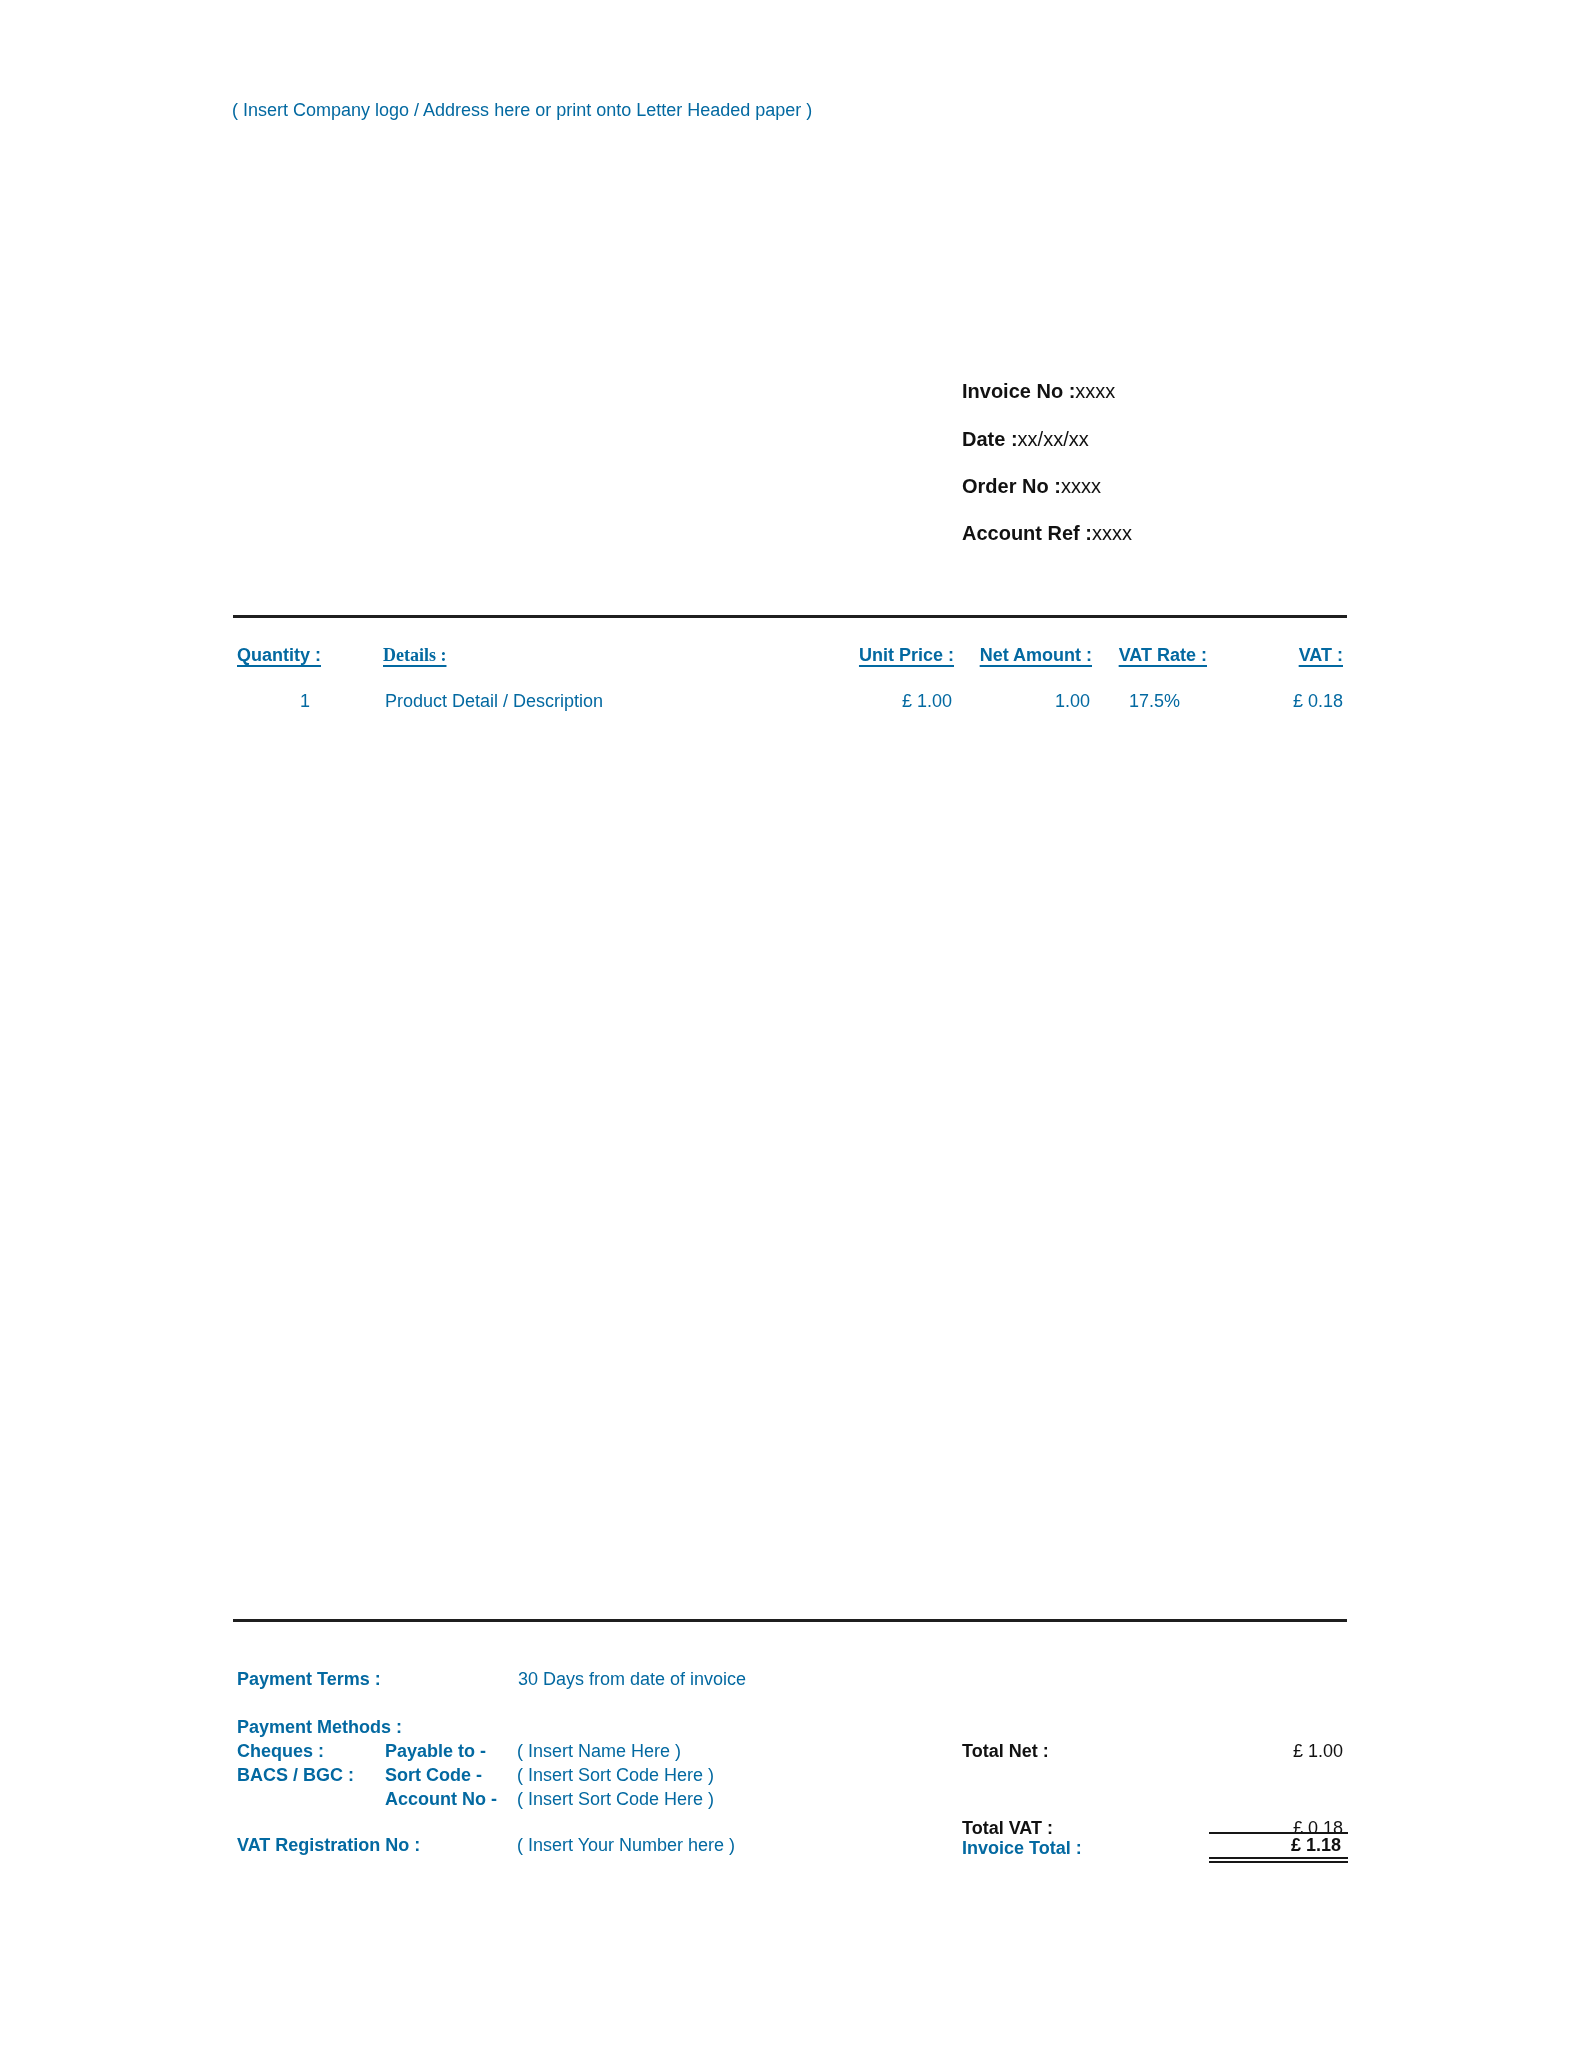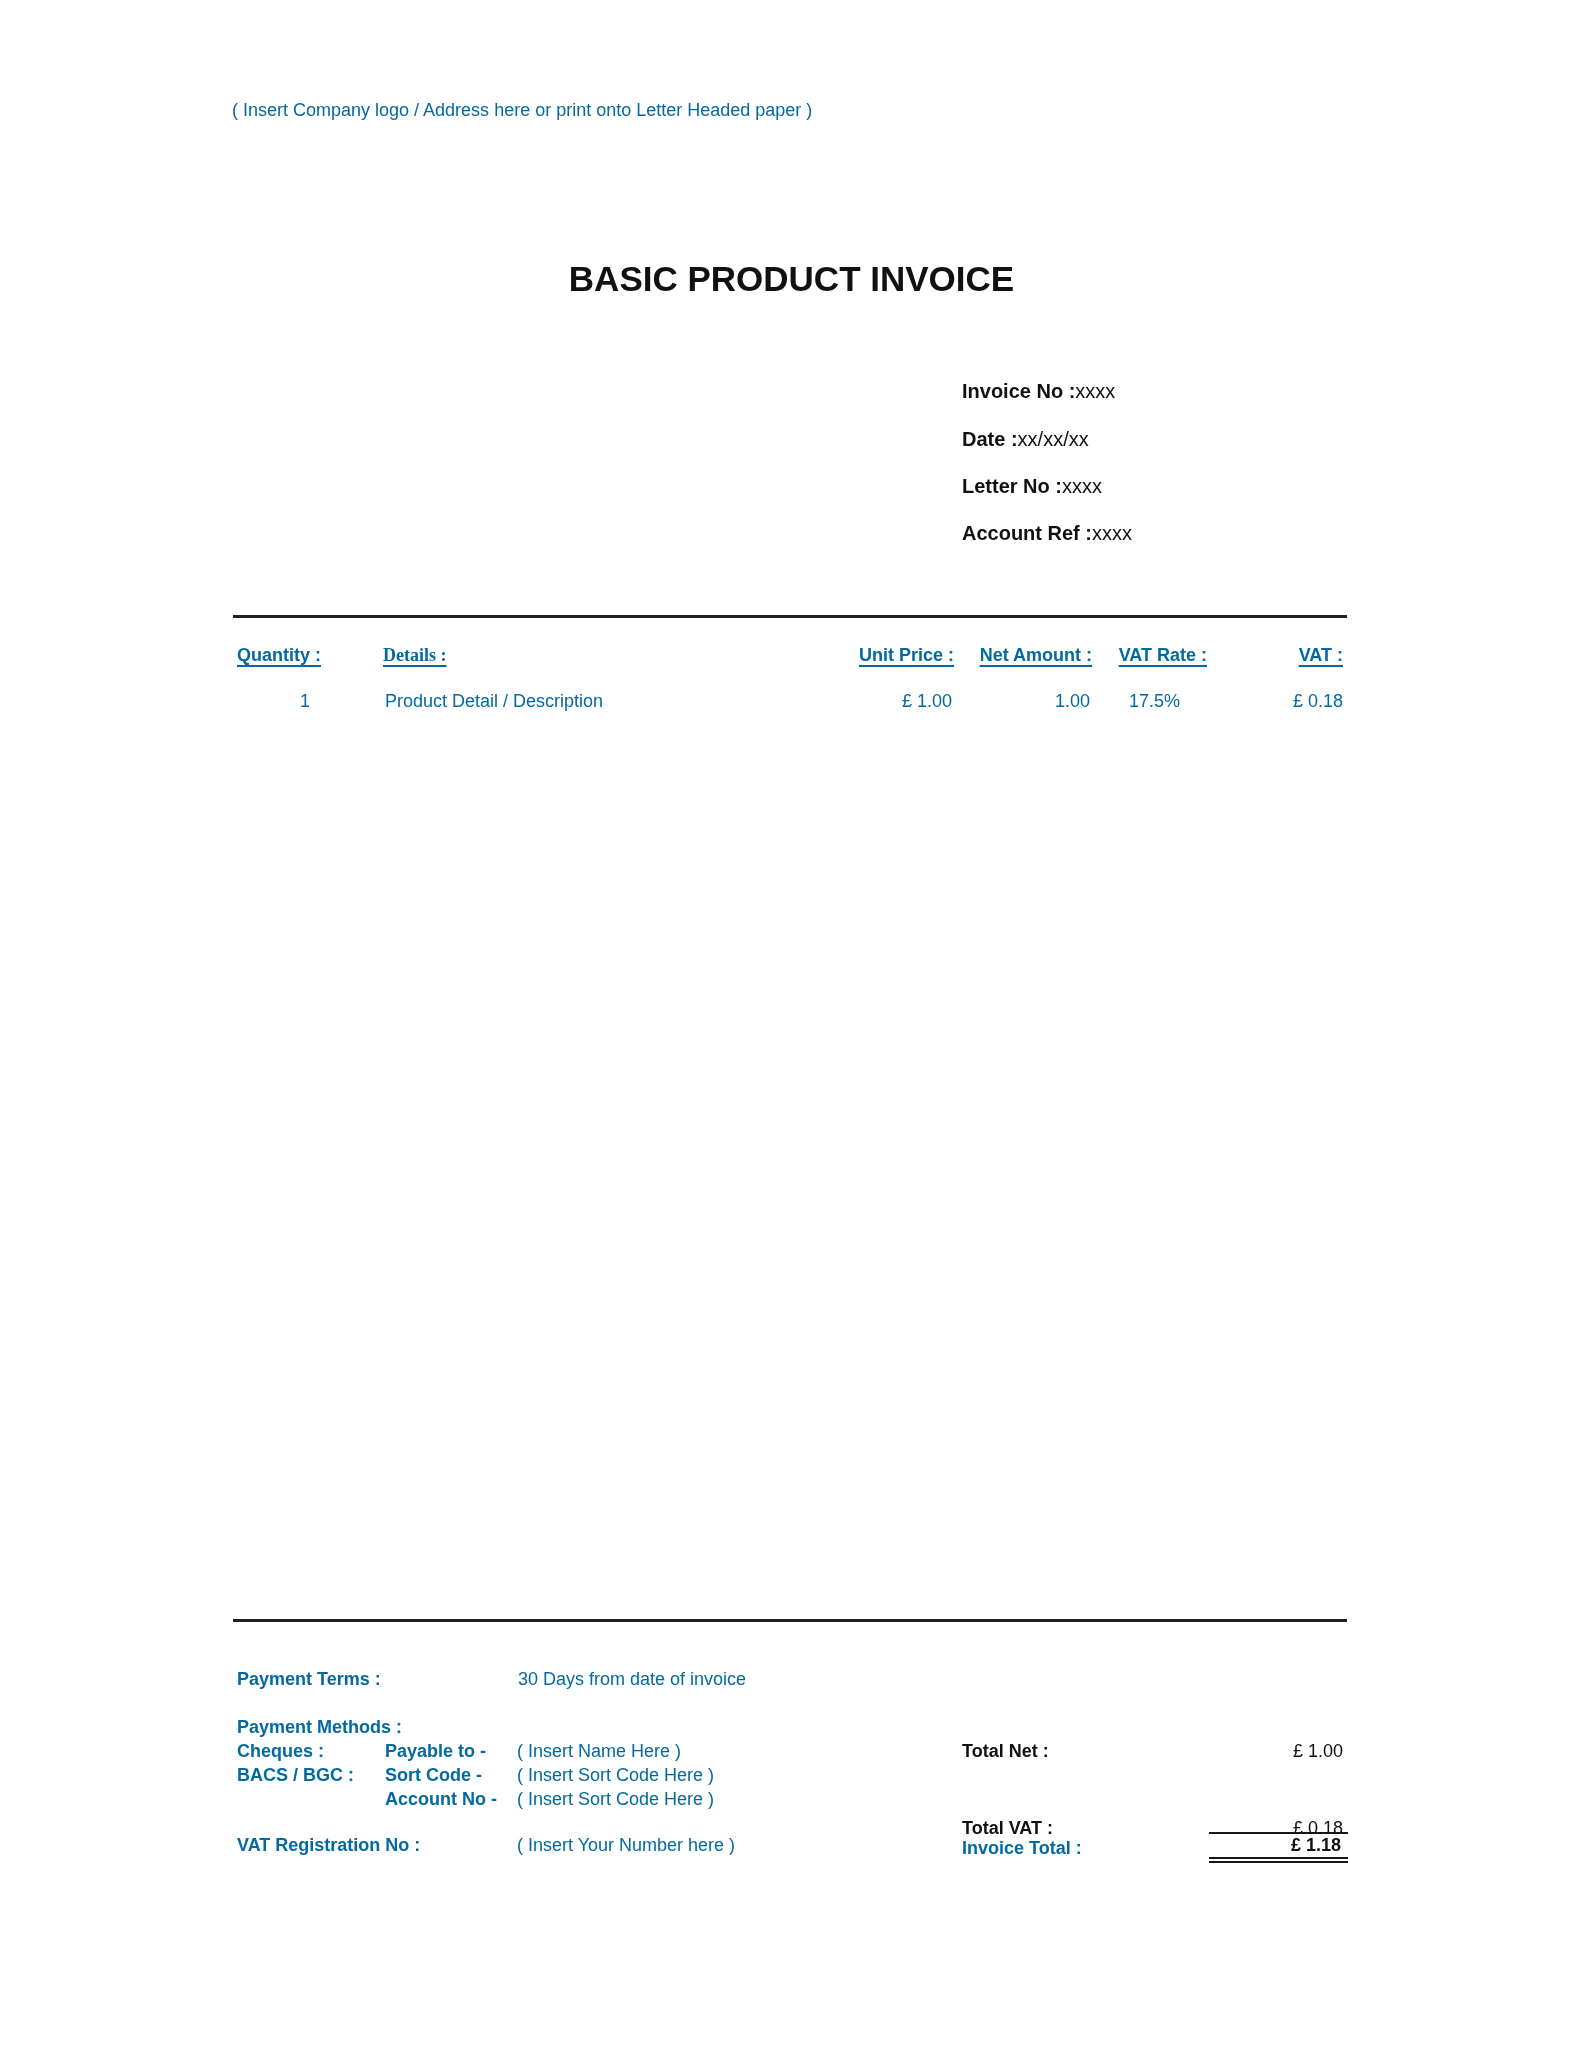--- a/index.html
+++ b/index.html
@@ -89,33 +89,32 @@
     padding-right: 7px;
   }
 </style>
 </head>
 <body>
 
 <div class="page">
 
   <div class="t" style="left:232px; top:99px;">( Insert Company logo / Address here or print onto Letter Headed paper )</div>
 
-  <div class="title">BASIC PRODUCT INVOICE</div>
 
 
   <div class="meta-row" style="top:380px;">
     <span class="b">Invoice No :</span>
     <span>xxxx</span>
   </div>
   <div class="meta-row" style="top:428px;">
     <span class="b">Date :</span>
     <span>xx/xx/xx</span>
   </div>
   <div class="meta-row" style="top:475px;">
-    <span class="b">Letter No :</span>
+    <span class="b">Order No :</span>
     <span>xxxx</span>
   </div>
   <div class="meta-row" style="top:522px;">
     <span class="b">Account Ref :</span>
     <span>xxxx</span>
   </div>
 
   <div class="rule" style="left:233px; top:615px; width:1114px;"></div>
 
   <div class="t b u" style="left:237px; top:644px;">Quantity :</div>

